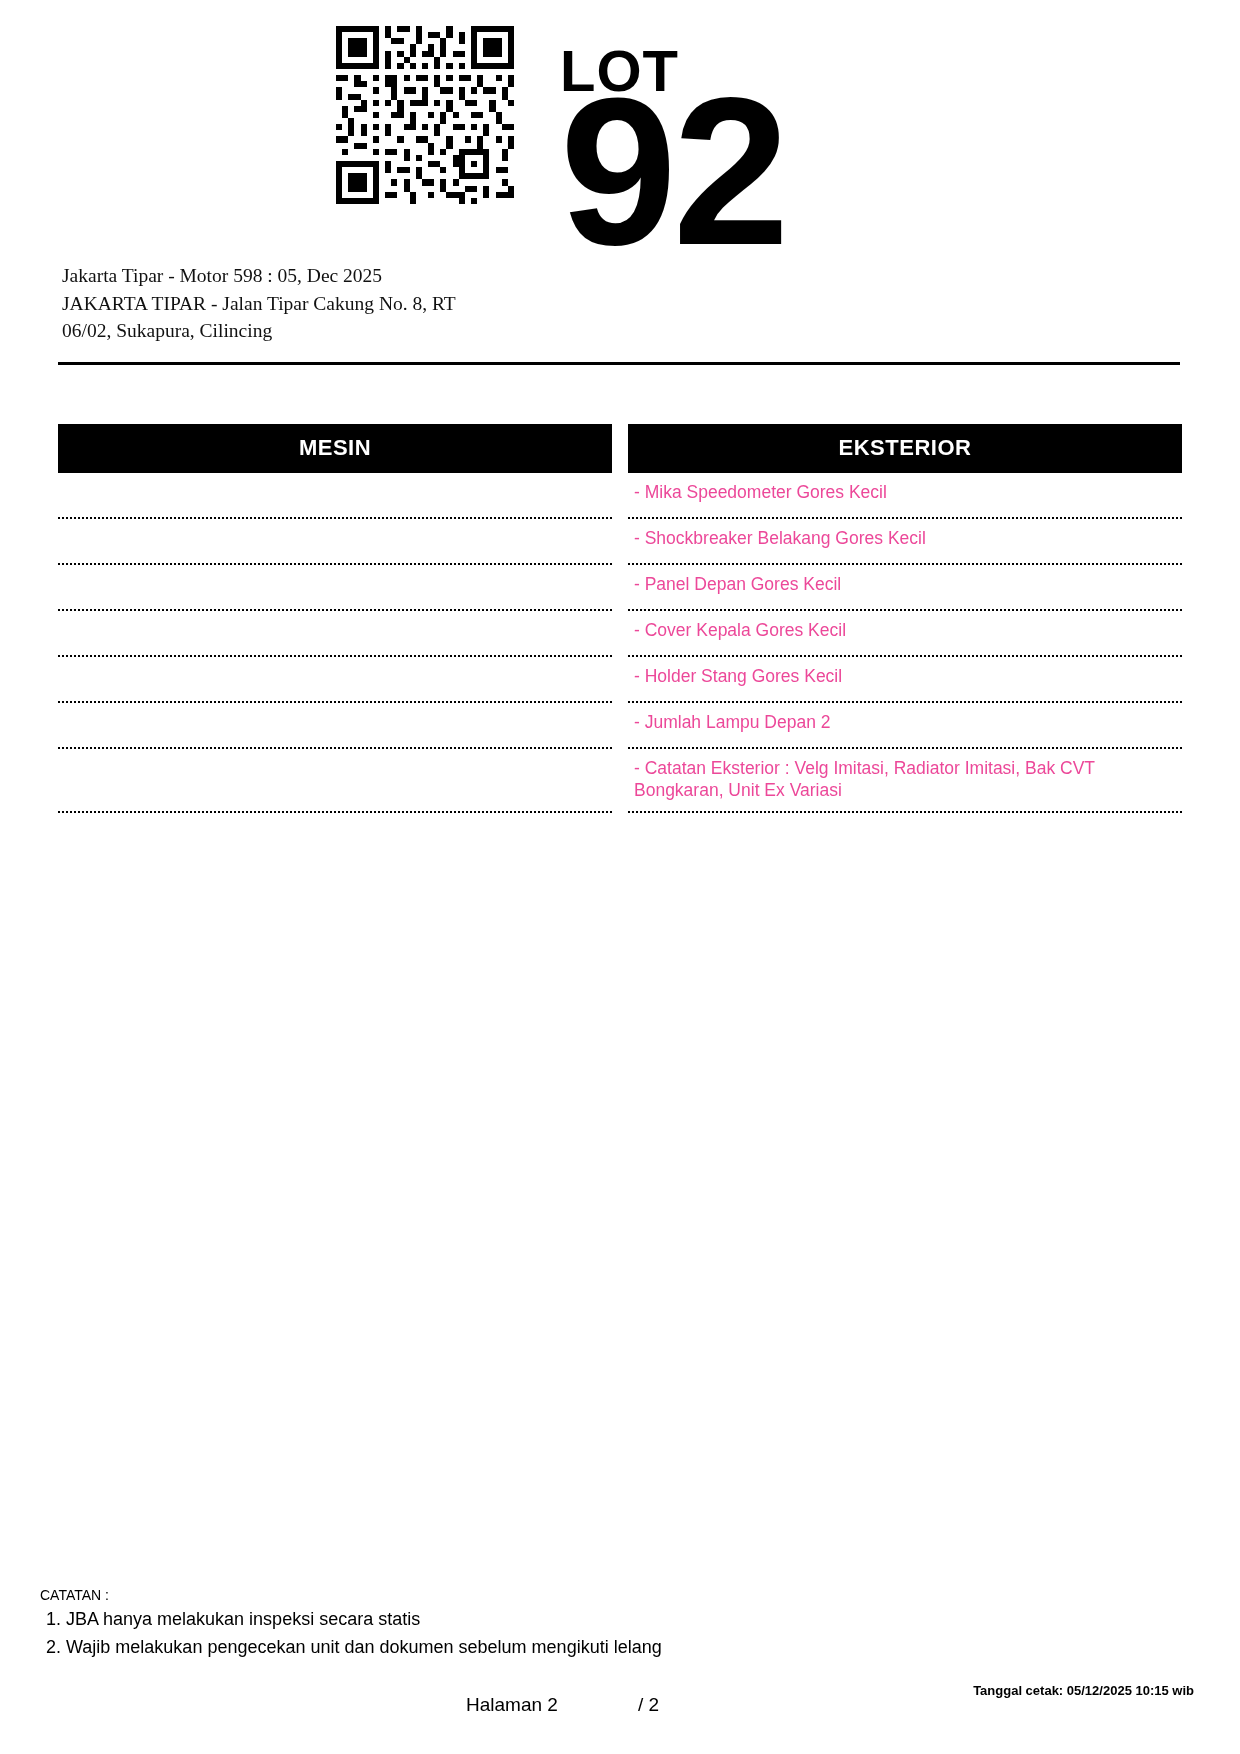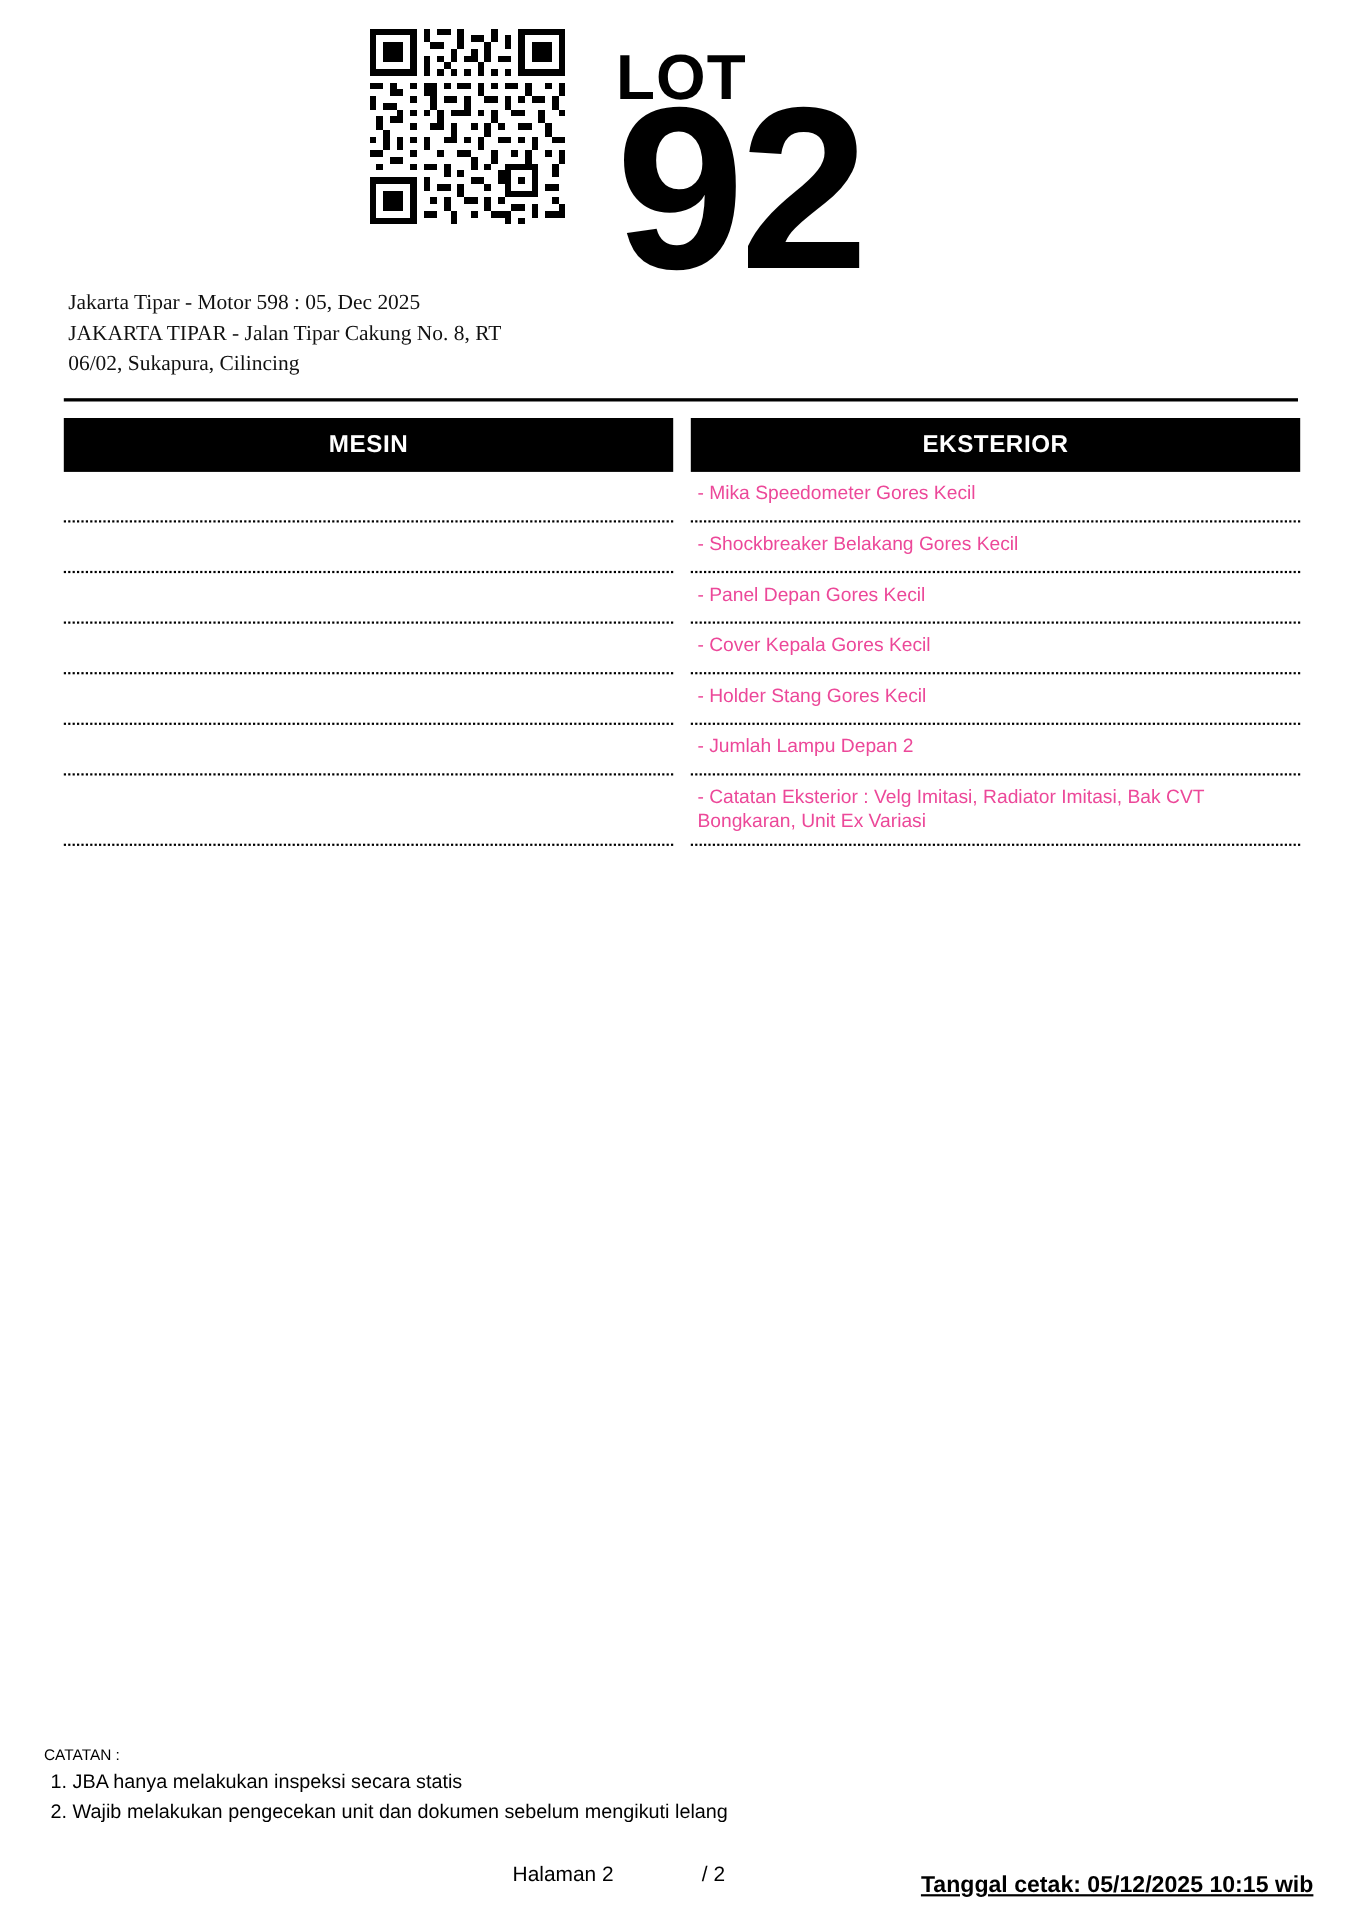--- a/index.html
+++ b/index.html
@@ -87,20 +87,21 @@
     left: 58px;
     top: 380px;
     width: 1124px;
   }
   .cols {
     display: flex;
     gap: 16px;
   }
   .col {
     width: 554px;
+    margin-top: 44px;
   }
   .col-head {
     background: #000000;
     color: #ffffff;
     text-align: center;
     font-size: 22px;
     font-weight: bold;
     letter-spacing: 0.5px;
     padding: 11px 0 12px 0;
   }
@@ -146,24 +147,23 @@
   }
   .page-total {
     position: absolute;
     left: 638px;
     bottom: 38px;
     font-size: 19px;
   }
   .print-date {
     position: absolute;
     right: 46px;
-    bottom: 28px;
-    font-size: 21px;
+    bottom: 56px;
+    font-size: 13px;
     font-weight: bold;
-    text-decoration: underline;
   }
 </style>
 </head>
 <body>
 
 <div class="page">
 
   <div class="header">
 
     <div class="qr-wrap">

